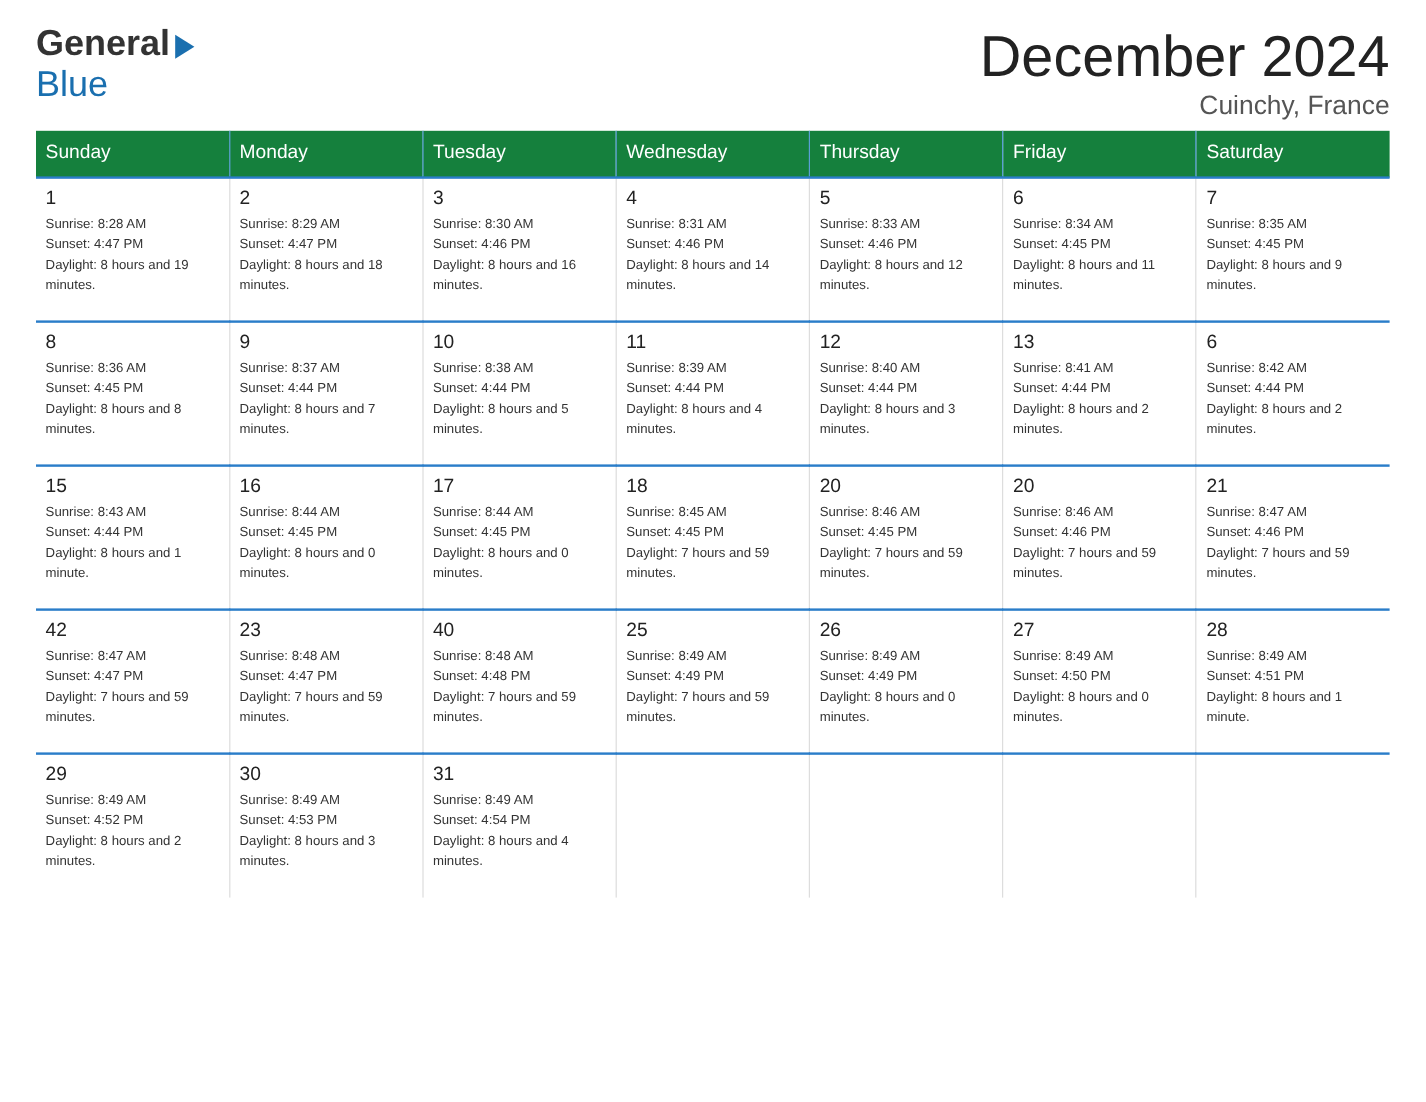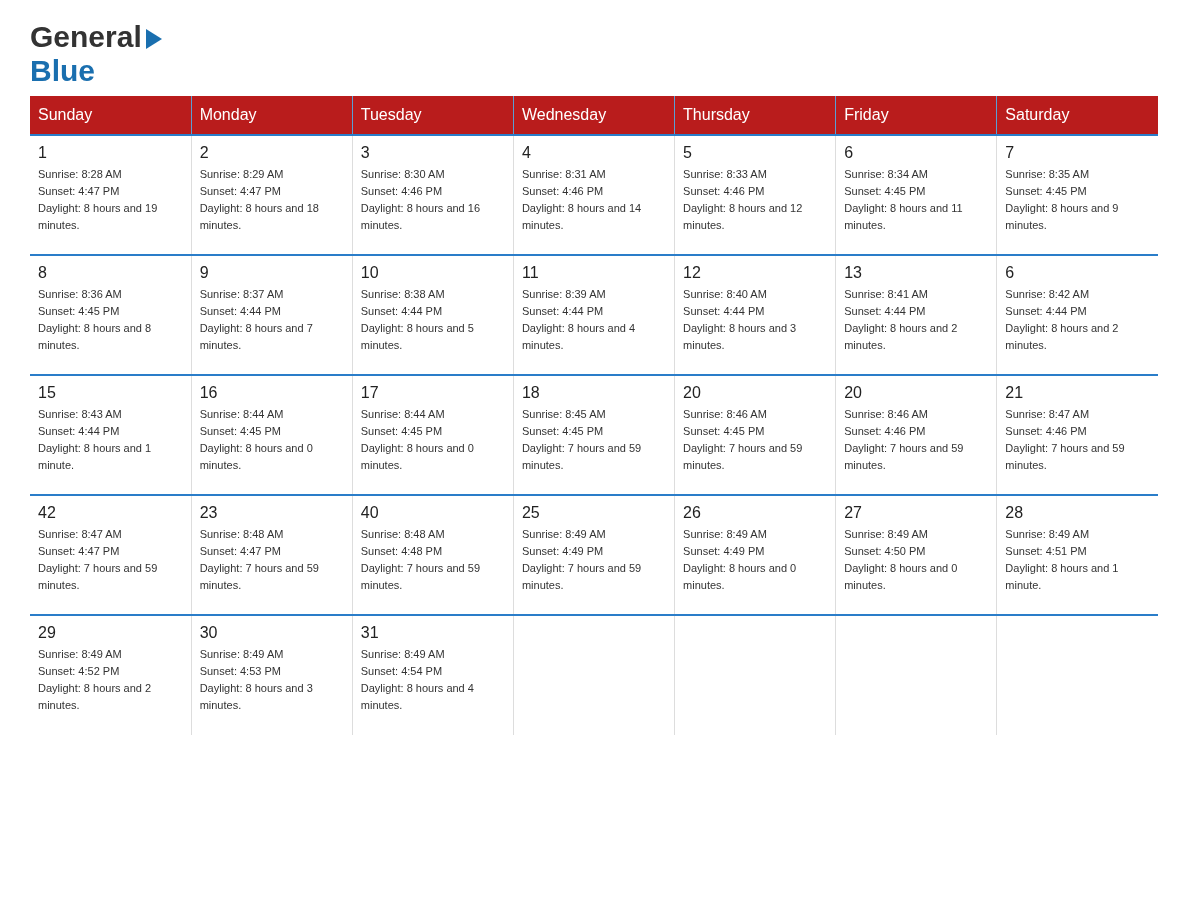--- a/index.html
+++ b/index.html
@@ -33,21 +33,21 @@
       font-size: 22px;
       font-weight: normal;
       color: #555;
     }
     table {
       width: 100%;
       border-collapse: collapse;
       table-layout: fixed;
     }
     thead tr th {
-      background-color: #b91c1c;
+      background-color: #15803d;
       color: #fff;
       padding: 10px 8px;
       text-align: left;
       font-size: 16px;
       font-weight: normal;
       border-right: 1px solid #5a9fd4;
     }
     thead tr th:last-child {
       border-right: none;
     }
@@ -84,22 +84,26 @@
 </head>
 <body>
 
 <div class="header">
   <div class="logo">
     <div class="logo-row">
       <span style="font-size:30px;font-weight:bold;color:#333;">General</span>
       <span style="display:inline-block;margin-left:4px;width:0;height:0;border-top:10px solid transparent;border-bottom:10px solid transparent;border-left:16px solid #1a6faf;margin-top:4px;"></span>
     </div>
     <div>
-      <span style="font-size:30px;font-weight:bold;color:#1a6faf;">Blue</span>
+      <span style="font-size:30px;font-weight:normal;color:#1a6faf;">Blue</span>
     </div>
+  </div>
+  <div class="title-section">
+    <h1>December 2024</h1>
+    <h2>Cuinchy, France</h2>
   </div>
 </div>
 
 <table>
   <thead>
     <tr>
       <th>Sunday</th>
       <th>Monday</th>
       <th>Tuesday</th>
       <th>Wednesday</th>

